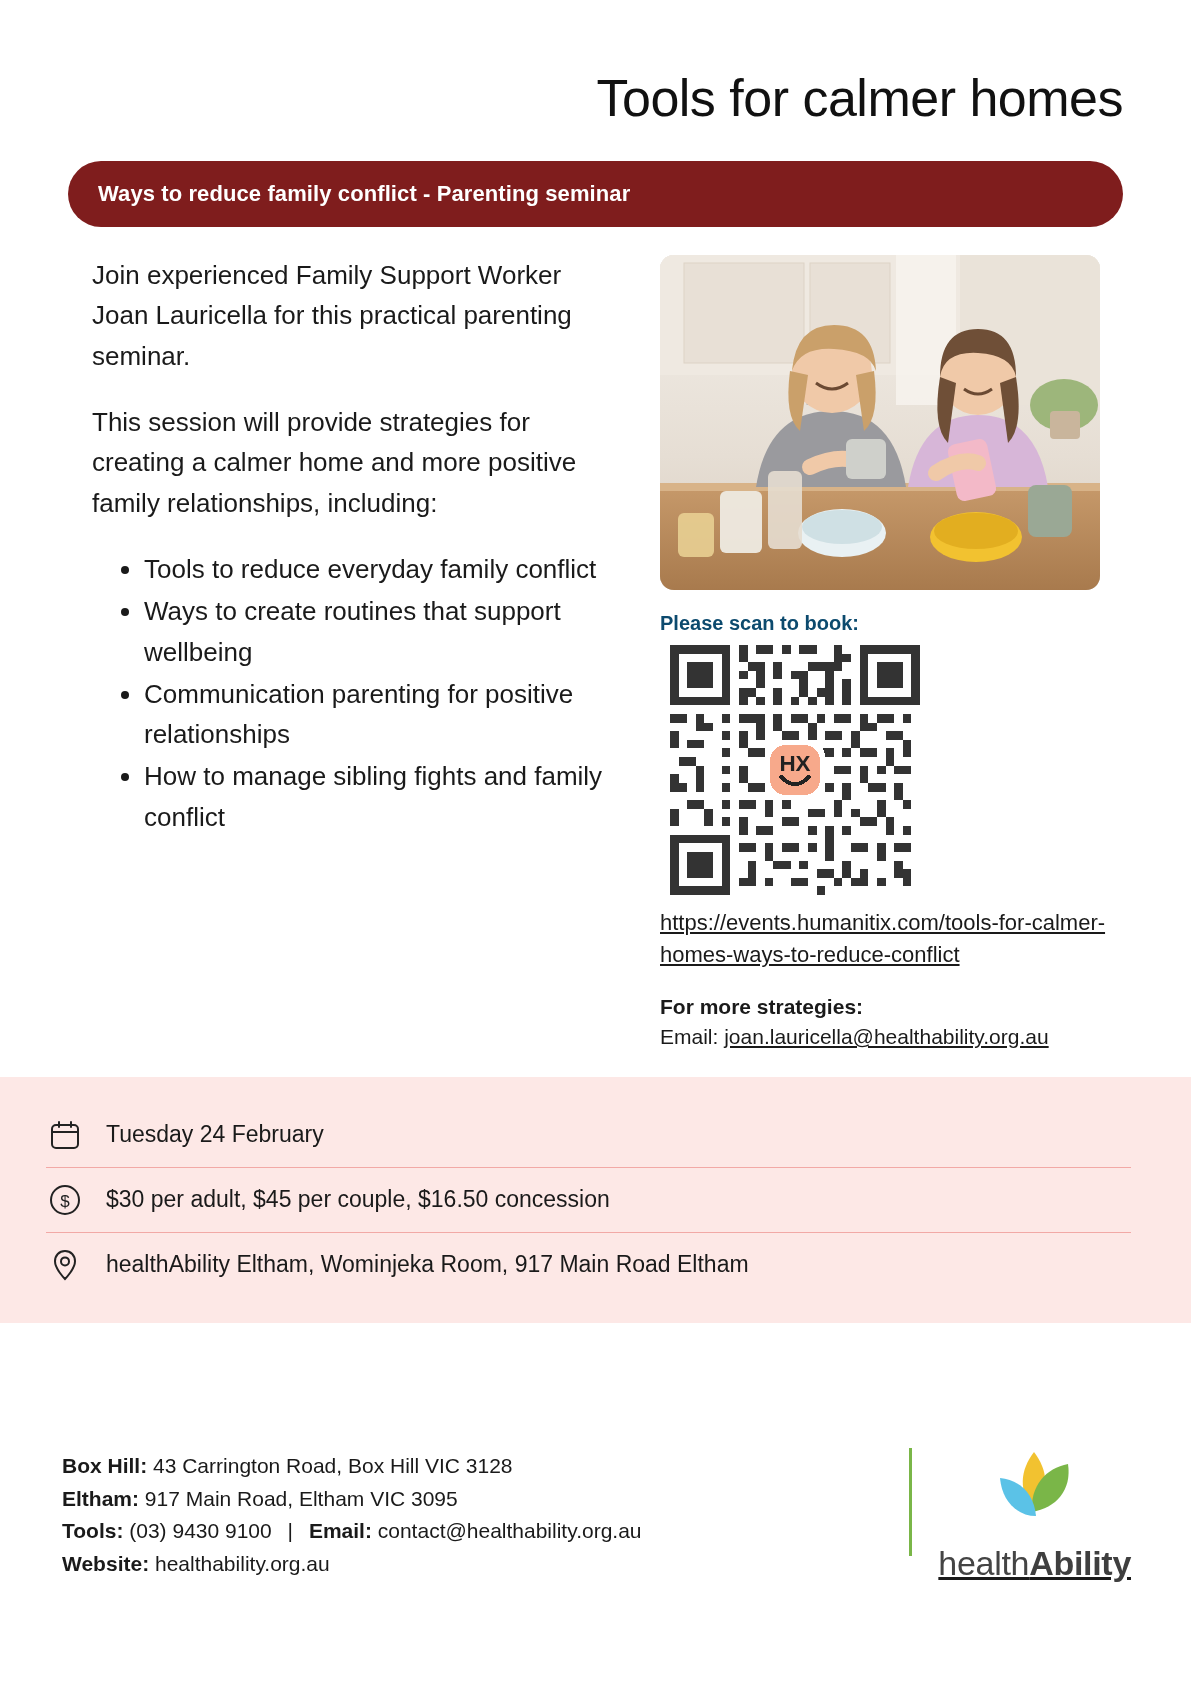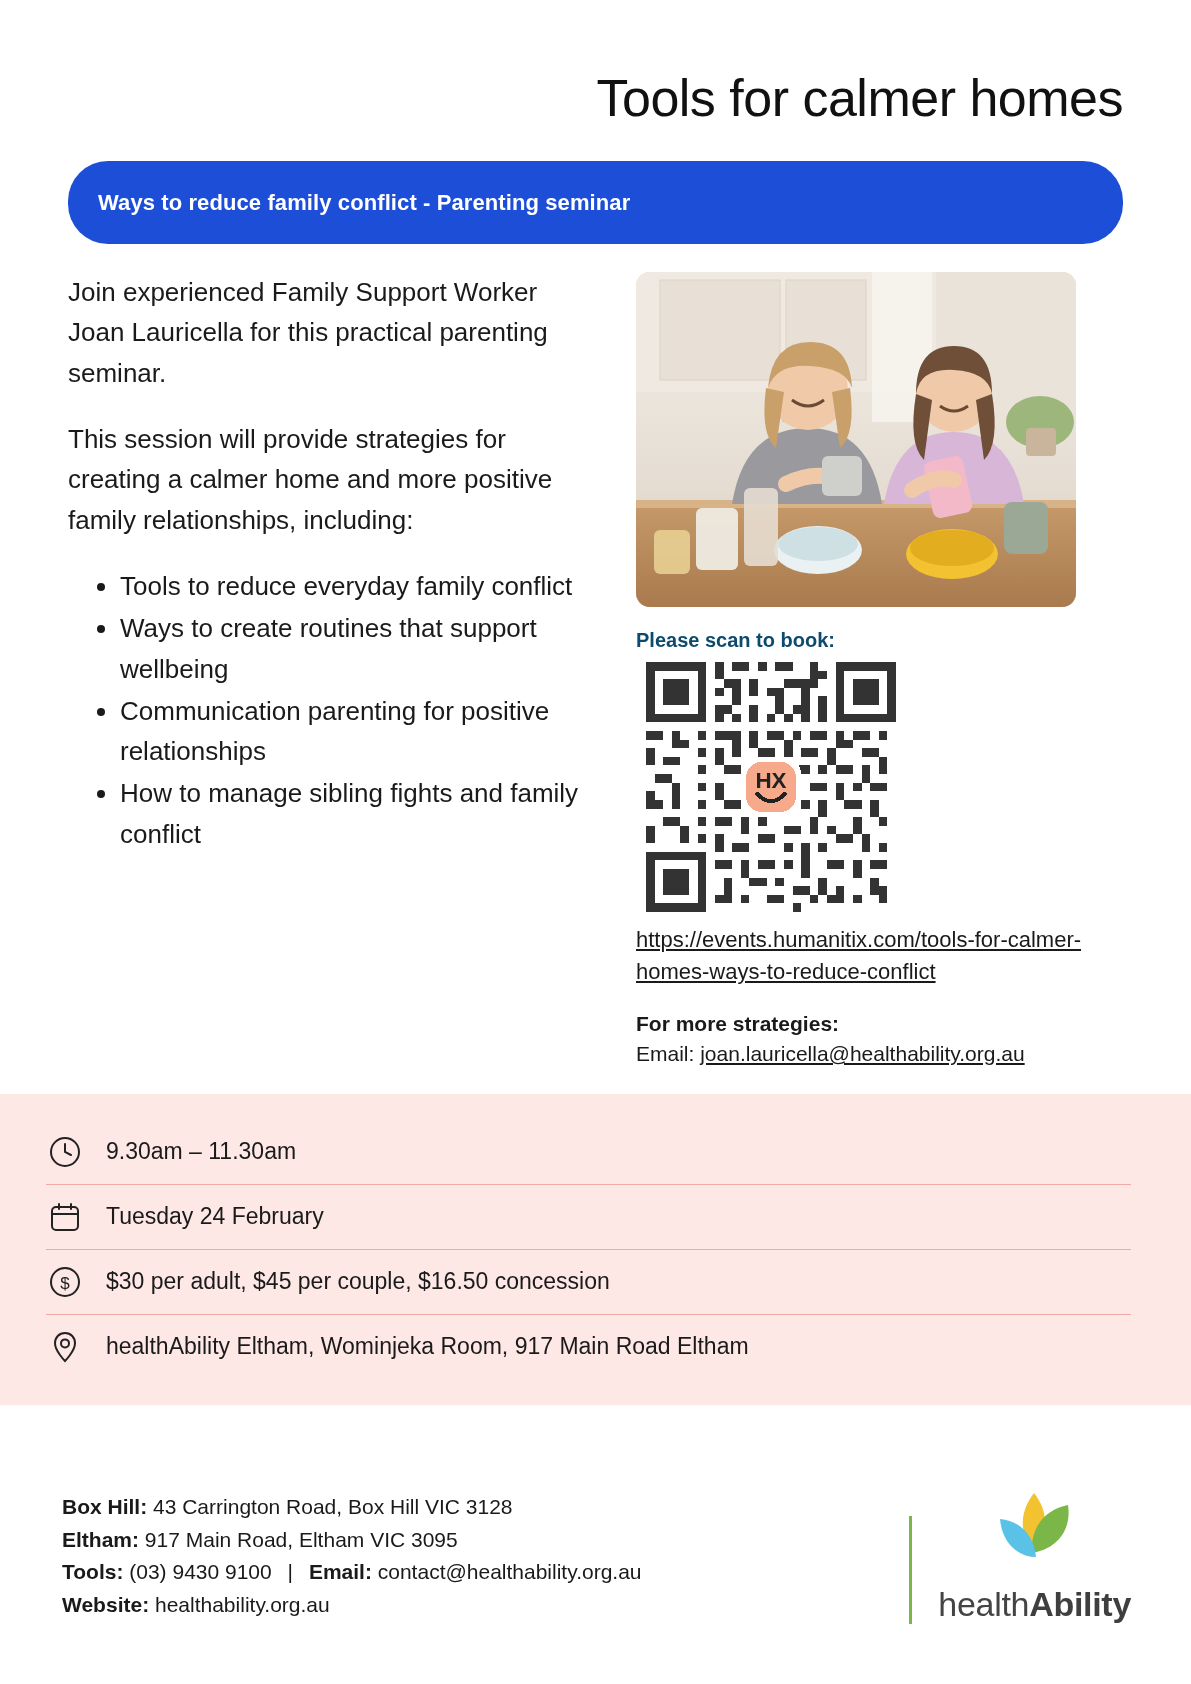--- a/index.html
+++ b/index.html
@@ -32,37 +32,38 @@
     font-size: 52px;
     font-weight: 400;
     letter-spacing: -0.5px;
     margin: 70px 0 0 0;
     color: #111111;
     line-height: 1.1;
     text-align: right;
   }
   .subtitle-pill {
     margin-top: 34px;
-    background: #1d4ed8;
+    background: #7f1d1d;
     color: #ffffff;
     border-radius: 40px;
-    height: 51px;
+    height: 66px;
     display: flex;
     align-items: center;
-    padding: 16px 30px;
+    padding: 0 30px;
     font-size: 22px;
     font-weight: bold;
     letter-spacing: 0.1px;
   }
 
   
   .columns {
     display: flex;
     margin-top: 28px;
     gap: 30px;
+    margin-left: 24px;
   }
   .col-left {
     width: 530px;
     flex: 0 0 530px;
   }
   .col-right {
     flex: 1 1 auto;
     padding-left: 8px;
   }
   .intro-p {
@@ -172,24 +173,25 @@
   }
   .footer-left {
     flex: 1 1 auto;
     font-size: 21px;
     line-height: 1.55;
   }
   .footer-left b { font-weight: bold; }
   .footer-right {
     flex: 0 0 330px;
     display: flex;
-    align-items: flex-end;
+    align-items: flex-start;
     justify-content: flex-end;
     gap: 26px;
     position: relative;
+    text-decoration: underline;
   }
   .footer-divider {
     width: 3px;
     height: 108px;
     background: #7ab648;
   }
   .logo-block {
     display: flex;
     flex-direction: column;
     align-items: center;
@@ -463,29 +465,20 @@
         <div class="moreinfo-email">
           <span>Email: </span><a href="#">joan.lauricella@healthability.org.au</a>
         </div>
 
       </div>
     </div>
   </div>
 
   <div class="details">
 
-    <div class="detail-row">
-      <span class="detail-icon">
-        <svg width="34" height="34" viewBox="0 0 34 34" xmlns="http://www.w3.org/2000/svg">
-          <circle cx="17" cy="17" r="14" fill="none" stroke="#222" stroke-width="2"></circle>
-          <path d="M17 9 V17 L23 20" fill="none" stroke="#222" stroke-width="2" stroke-linecap="round"></path>
-        </svg>
-      </span>
-      <span class="detail-text">9.30am – 11.30am</span>
-    </div>
 
     <div class="detail-row">
       <span class="detail-icon">
         <svg width="34" height="34" viewBox="0 0 34 34" xmlns="http://www.w3.org/2000/svg">
           <rect x="4" y="7" width="26" height="23" rx="4" fill="none" stroke="#222" stroke-width="2"></rect>
           <path d="M4 14 H30" stroke="#222" stroke-width="2"></path>
           <path d="M11 4 V9 M23 4 V9" stroke="#222" stroke-width="2" stroke-linecap="round"></path>
         </svg>
       </span>
       <span class="detail-text">Tuesday 24 February</span>

